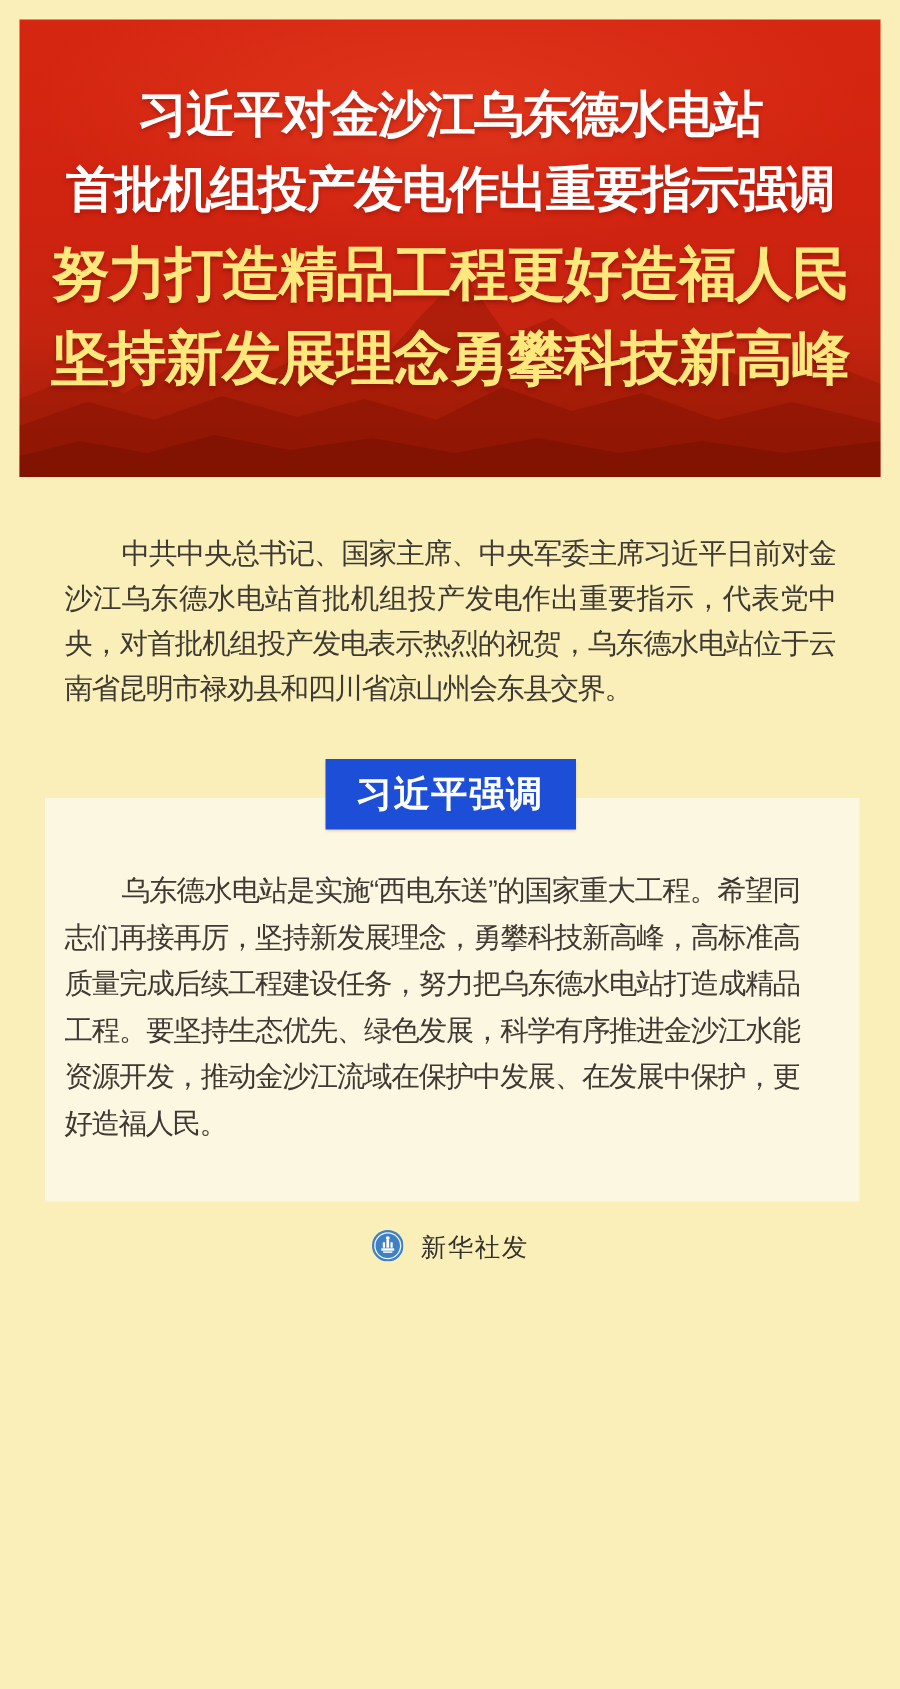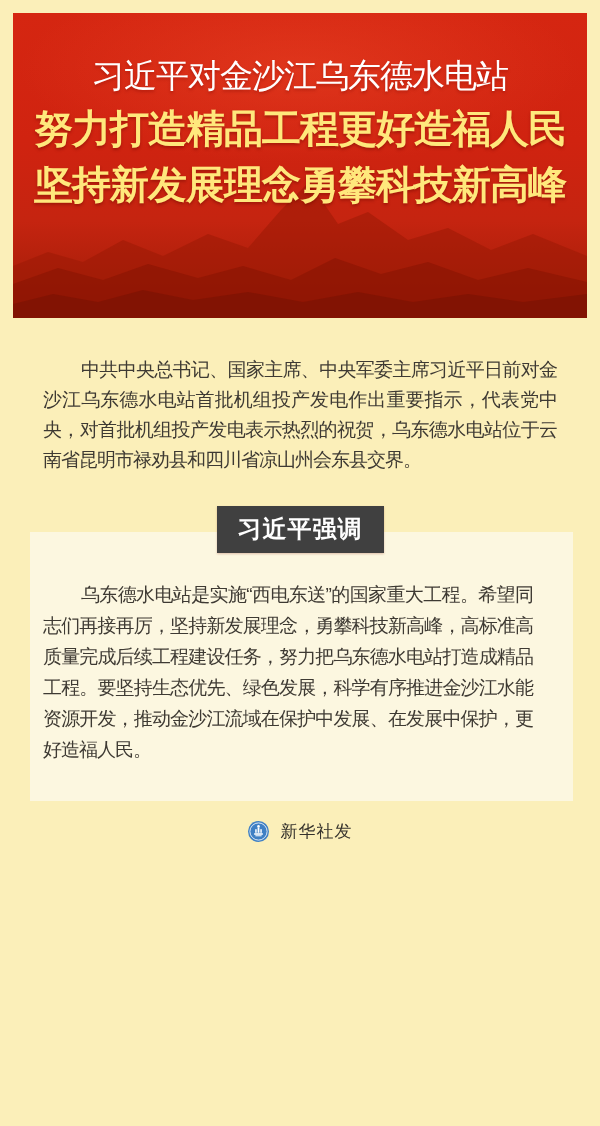--- a/index.html
+++ b/index.html
@@ -37,21 +37,21 @@
     z-index: 2;
     padding-top: 46px;
     display: flex;
     flex-direction: column;
     align-items: center;
     text-align: center;
   }
   .title-white {
     color: #ffffff;
     font-size: 33px;
-    font-weight: 400;
+    font-weight: 700;
     letter-spacing: -1px;
     line-height: 33px;
     margin-bottom: 17px;
     text-shadow: 0 2px 3px rgba(120,10,0,0.35);
     white-space: nowrap;
   }
   .title-white.second { margin-bottom: 22px; }
   .title-yellow {
     color: #ffe87c;
     font-size: 39px;
@@ -76,21 +76,21 @@
   .para-intro { margin-top: 37px; }
   .para-ceremony { margin-top: 31px; }
   .para-location { margin-top: 36px; }
 
   
   .badge {
     position: relative;
     z-index: 3;
     width: fit-content;
     margin: 31px auto -21px auto;
-    background: #404040;
+    background: #1d4ed8;
     color: #ffffff;
     font-size: 24px;
     font-weight: 700;
     letter-spacing: 1px;
     padding: 7px 21px 8px 21px;
     box-shadow: 0 1px 2px rgba(130,20,5,0.25);
   }
   .quote-card {
     position: relative;
     z-index: 1;
@@ -105,21 +105,20 @@
     letter-spacing: -1px;
     text-align: justify;
     text-indent: 2em;
   }
 
   
   .footer {
     margin-top: 19px;
     display: flex;
     justify-content: center;
-    align-items: center;
     gap: 12px;
   }
   .footer-logo { width: 21px; height: 21px; display: block; }
   .footer-credit {
     color: #35322c;
     font-size: 17px;
     letter-spacing: 1px;
   }
 </style>
 </head>
@@ -128,20 +127,21 @@
 <div class="page">
 
   <div class="banner">
     <svg class="banner-mountains" viewBox="0 0 574 150" preserveAspectRatio="none" aria-hidden="true">
       <path d="M0,98 L35,84 L70,94 L110,72 L150,88 L195,66 L235,80 L268,42 L296,14 L325,56 L355,44 L395,72 L435,60 L478,82 L520,66 L574,88 L574,150 L0,150 Z" fill="#9a1a06" opacity="0.55"></path>
       <path d="M0,116 L45,100 L90,112 L135,96 L185,110 L230,98 L278,112 L322,90 L368,106 L415,94 L465,112 L515,100 L574,114 L574,150 L0,150 Z" fill="#891404" opacity="0.6"></path>
       <path d="M0,136 L40,126 L85,134 L130,122 L180,132 L235,124 L290,134 L345,124 L400,134 L455,126 L510,134 L574,126 L574,150 L0,150 Z" fill="#7c1203" opacity="0.7"></path>
     </svg>
     <div class="banner-text">
       <div class="title-white">习近平对金沙江乌东德水电站</div>
+      <div class="title-white second">首批机组投产发电作出重要指示强调</div>
       <div class="title-yellow">努力打造精品工程更好造福人民</div>
       <div class="title-yellow">坚持新发展理念勇攀科技新高峰</div>
     </div>
   </div>
 
   <p class="body-para para-intro">中共中央总书记、国家主席、中央军委主席习近平日前对金沙江乌东德水电站首批机组投产发电作出重要指示，代表党中央，对首批机组投产发电表示热烈的祝贺，乌东德水电站位于云南省昆明市禄劝县和四川省凉山州会东县交界。</p>
 
   <div class="badge">习近平强调</div>
 
   <div class="quote-card">

